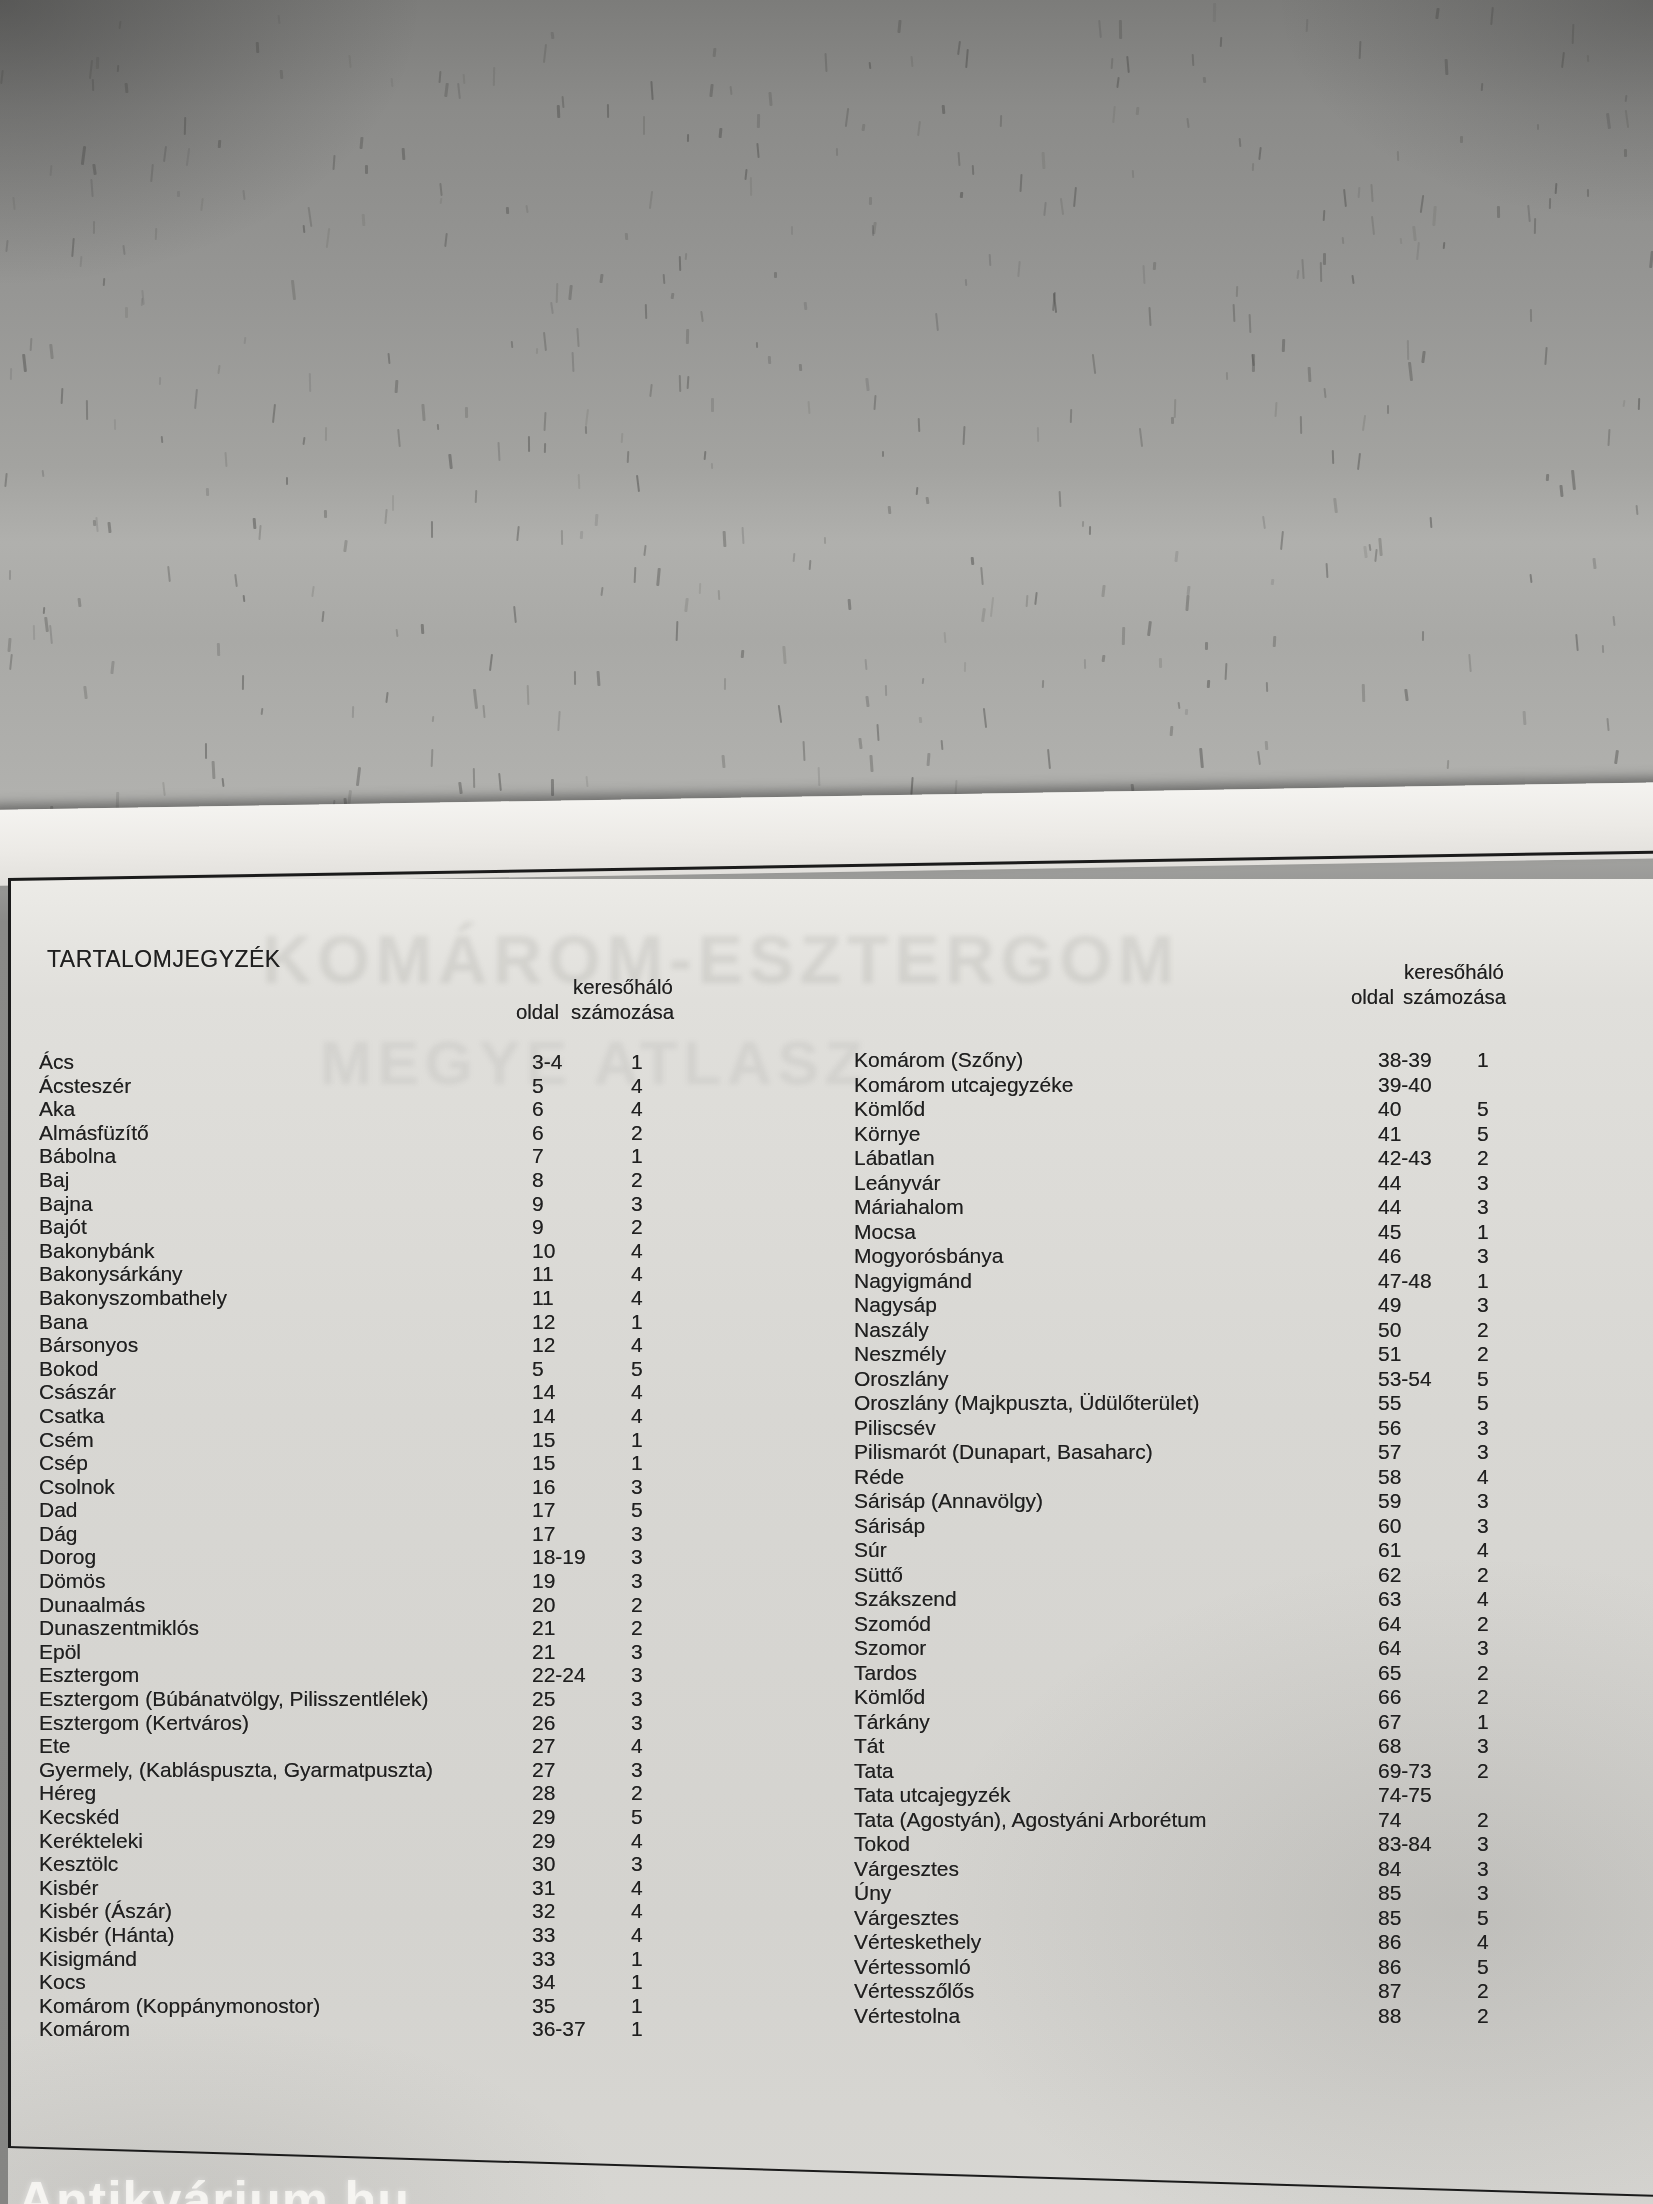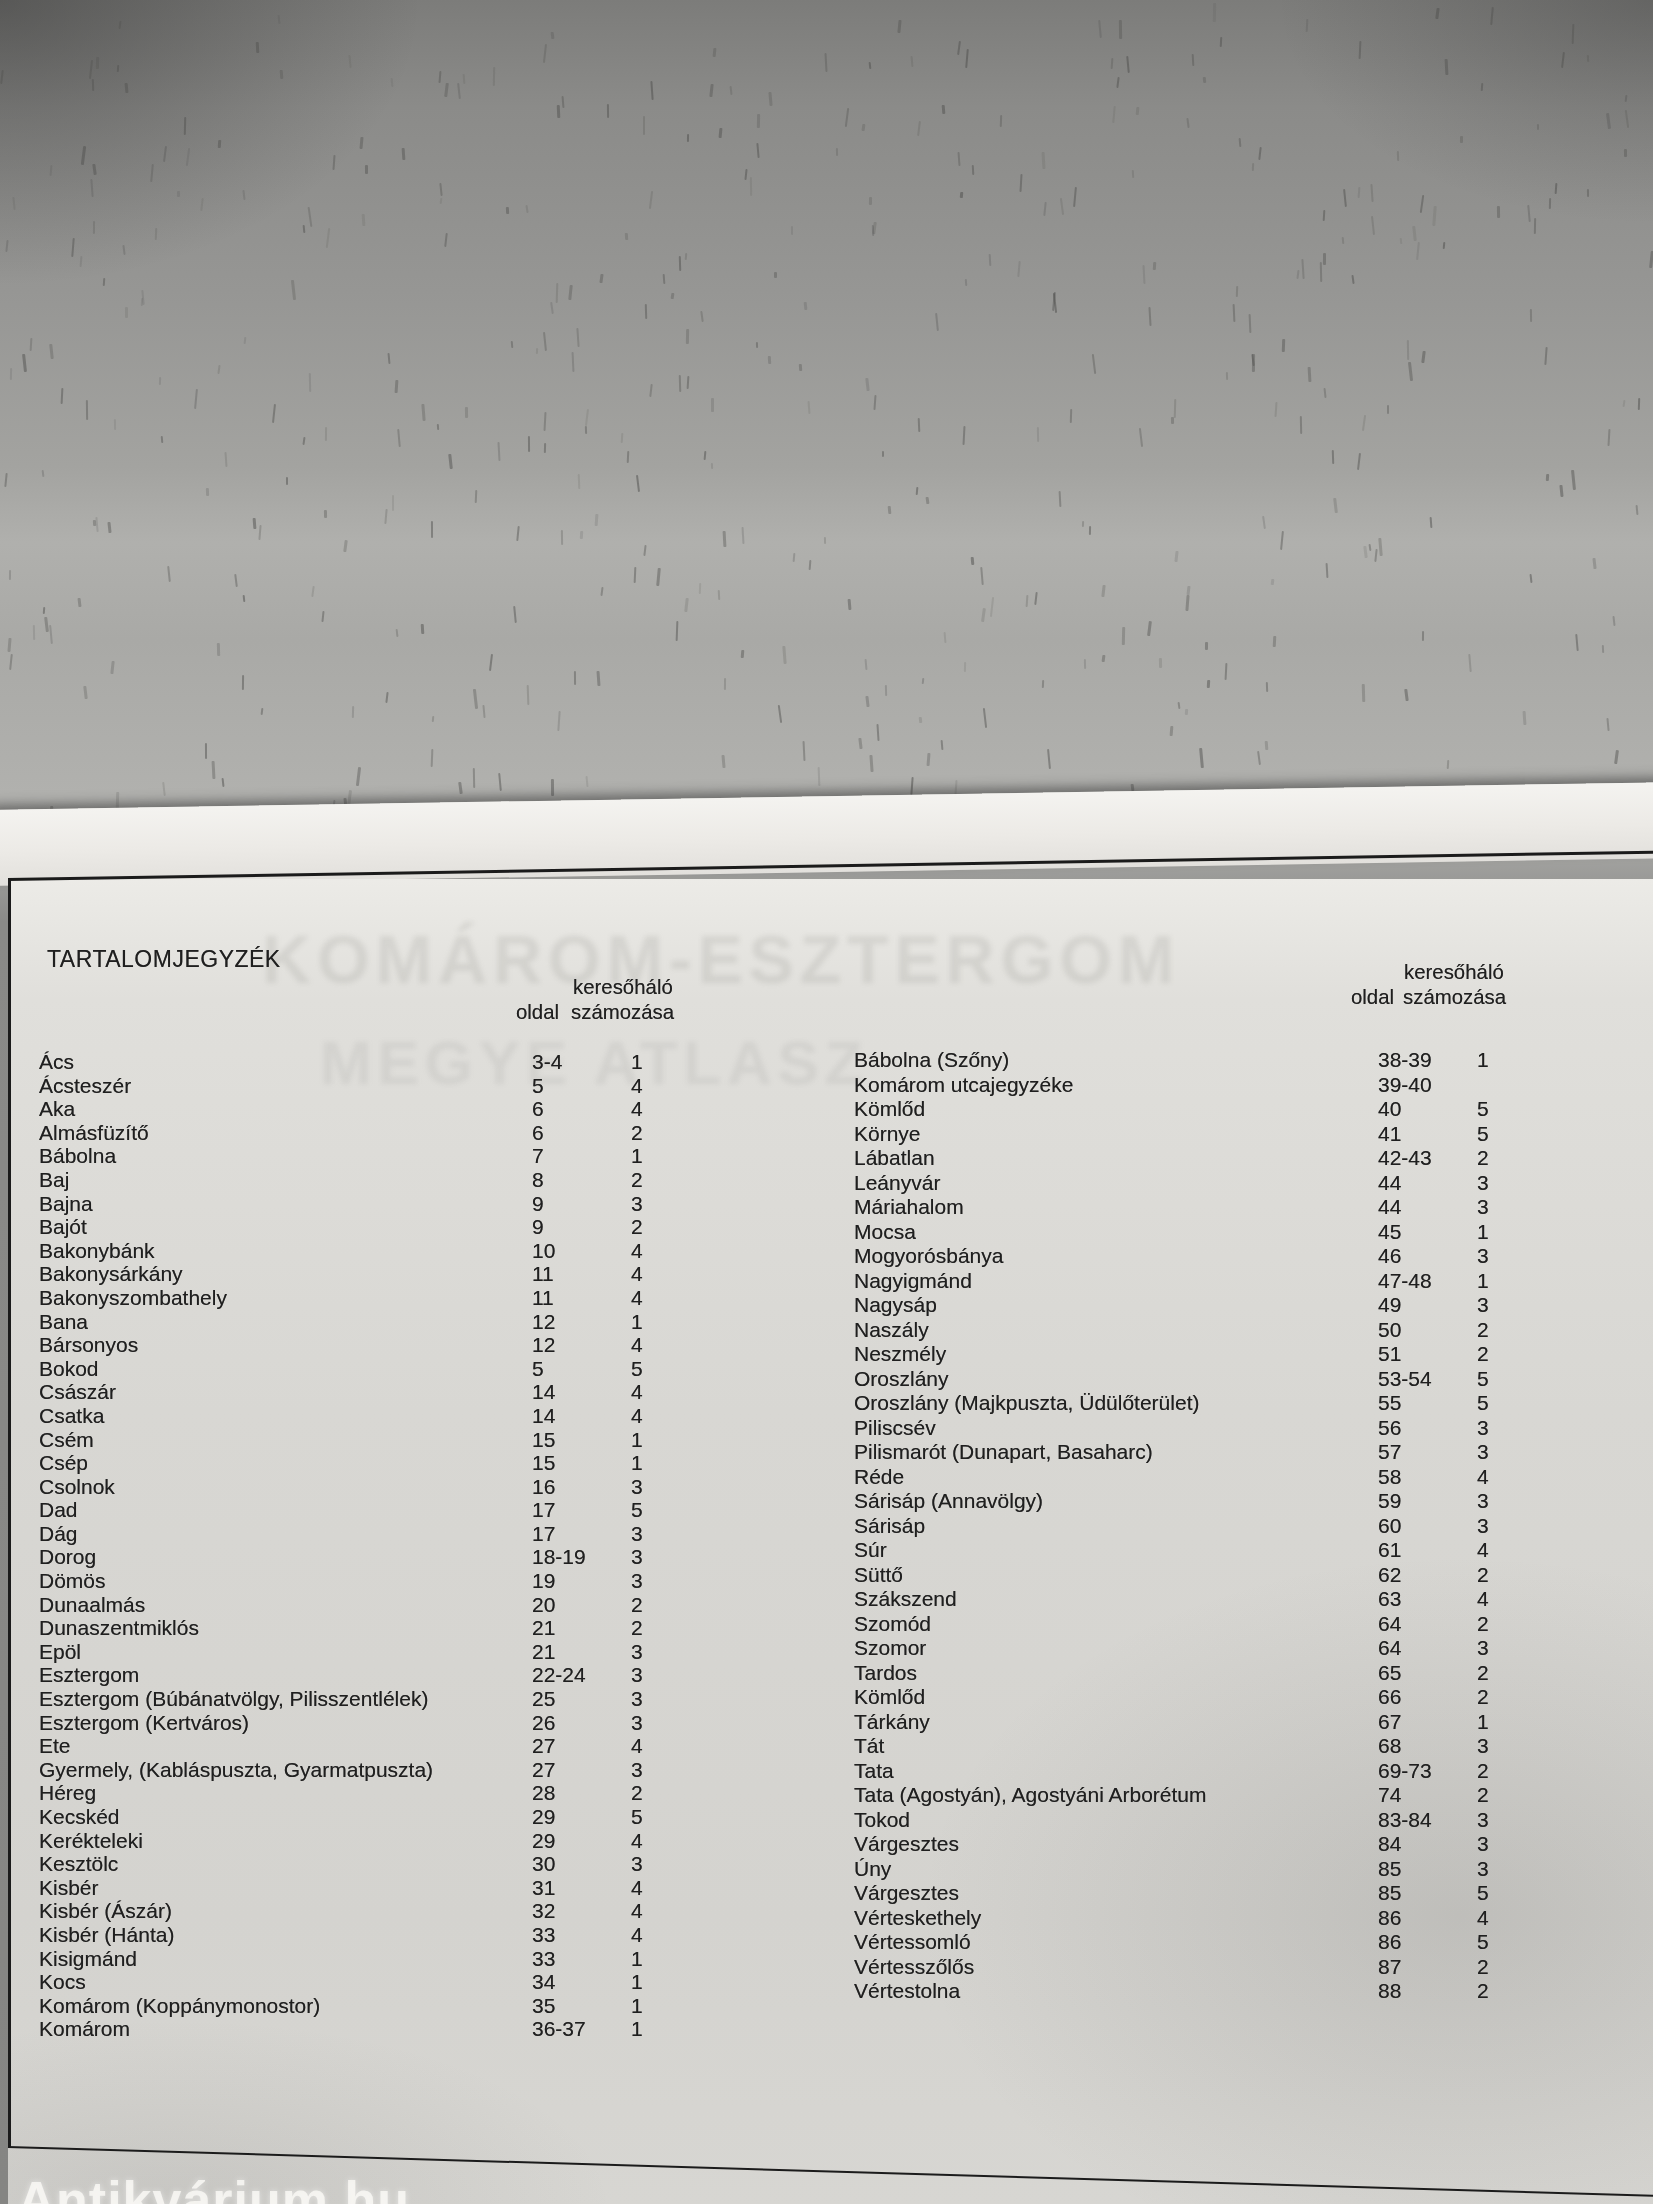--- a/index.html
+++ b/index.html
@@ -774,21 +774,21 @@
       <div class="row">
         <span class="c-name">Komárom</span>
         <span class="c-page">36-37</span>
         <span class="c-grid">1</span>
       </div>
     </div>
 
   <div id="right-list" class="toc-list txt">
 
       <div class="row">
-        <span class="c-name">Bábolna (Szőny)</span>
+        <span class="c-name">Komárom (Szőny)</span>
         <span class="c-page">38-39</span>
         <span class="c-grid">1</span>
       </div>
 
       <div class="row">
         <span class="c-name">Komárom utcajegyzéke</span>
         <span class="c-page">39-40</span>
         <span class="c-grid"></span>
       </div>
 
@@ -954,20 +954,25 @@
         <span class="c-page">68</span>
         <span class="c-grid">3</span>
       </div>
 
       <div class="row">
         <span class="c-name">Tata</span>
         <span class="c-page">69-73</span>
         <span class="c-grid">2</span>
       </div>
 
+      <div class="row">
+        <span class="c-name">Tata utcajegyzék</span>
+        <span class="c-page">74-75</span>
+        <span class="c-grid"></span>
+      </div>
 
       <div class="row">
         <span class="c-name">Tata (Agostyán), Agostyáni Arborétum</span>
         <span class="c-page">74</span>
         <span class="c-grid">2</span>
       </div>
 
 
 
       <div class="row">

